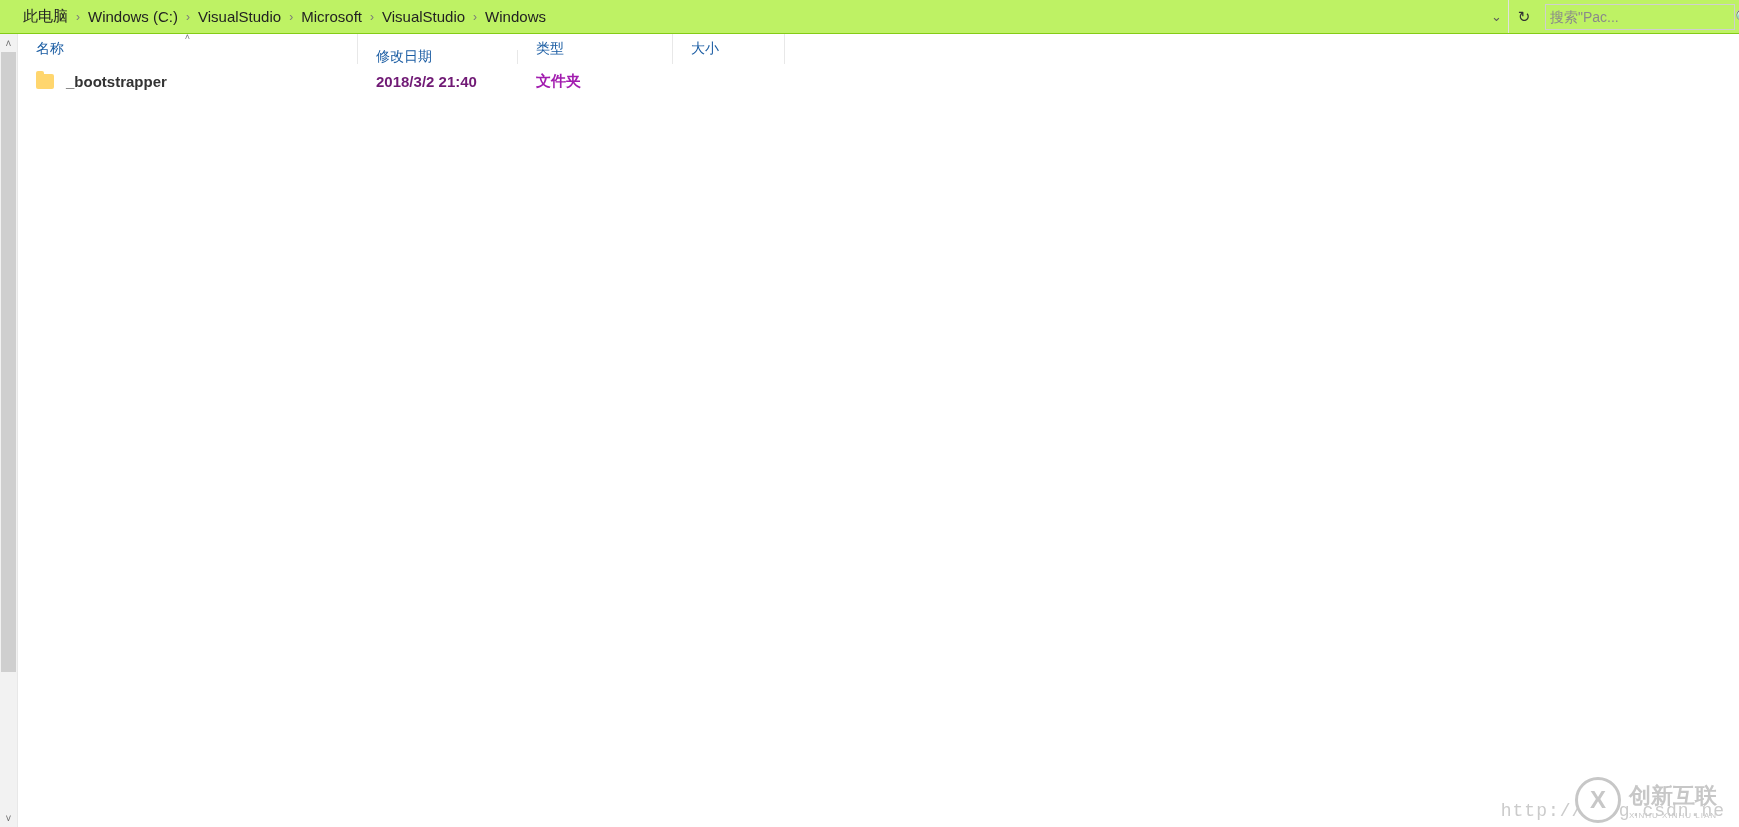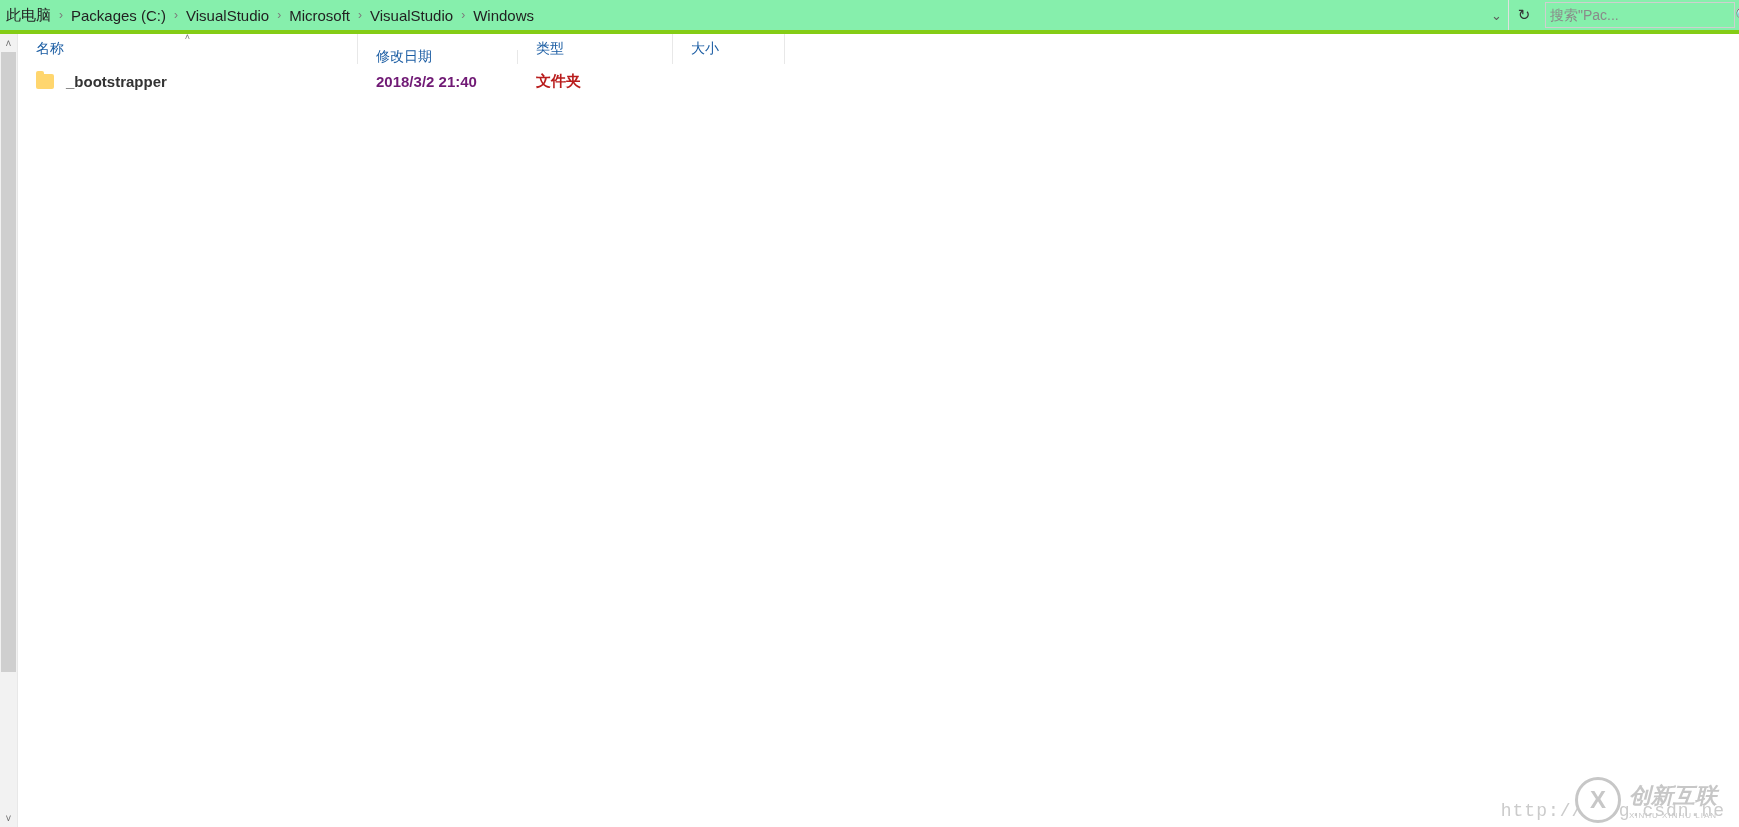--- a/index.html
+++ b/index.html
@@ -8,25 +8,25 @@
       font-size: 13px;
       color: #222;
       background: #fff;
       overflow: hidden;
       width: 1739px;
       height: 827px;
       position: relative;
     }
     .address-bar {
       height: 34px;
-      border-bottom: 4px solid #84cc16;
-      display: flex;
-      align-items: center;
-      padding: 0 4px 0 4px;
-      background: #86efac;
+      border-bottom: 1px solid #84cc16;
+      display: flex;
+      align-items: center;
+      padding: 0 4px 0 21px;
+      background: #bef264;
     }
     .breadcrumb {
       display: flex;
       align-items: center;
       flex: 1;
       height: 100%;
       font-size: 15px;
       color: #222;
     }
     .crumb {
@@ -161,21 +161,21 @@
       display: flex;
       align-items: center;
       font-size: 15px;
       color: #333;
       cursor: default;
       font-weight: bold;
     }
     .cell { padding-left: 18px; display: flex; align-items: center; }
     .cell.c-name { width: 340px; }
     .cell.c-date { width: 160px; color: #701a75; }
-    .cell.c-type { width: 155px; color: #b91c1c; text-align: center; }
+    .cell.c-type { width: 155px; color: #a21caf; text-align: center; }
     .cell.c-size { width: 112px; color: #666; }
     .folder-icon {
       width: 18px;
       height: 15px;
       background: #ffd66e;
       border-radius: 0 2px 2px 2px;
       position: relative;
       margin-right: 12px;
     }
     .folder-icon::before {
@@ -215,36 +215,35 @@
       justify-content: center;
       font-weight: bold;
       font-size: 24px;
       color: #c7c7c7;
       background: #fff;
     }
     .logo-text {
       font-size: 22px;
       font-weight: bold;
       color: #c7c7c7;
-      font-style: italic;
     }
     .logo-sub {
       font-size: 8px;
       color: #c7c7c7;
       letter-spacing: 1px;
     }
   </style>
 </head>
 <body>
 
 <div class="address-bar">
   <div class="breadcrumb">
     <span class="crumb">此电脑</span>
     <span class="crumb-sep">›</span>
-    <span class="crumb">Packages (C:)</span>
+    <span class="crumb">Windows (C:)</span>
     <span class="crumb-sep">›</span>
     <span class="crumb">VisualStudio</span>
     <span class="crumb-sep">›</span>
     <span class="crumb">Microsoft</span>
     <span class="crumb-sep">›</span>
     <span class="crumb">VisualStudio</span>
     <span class="crumb-sep">›</span>
     <span class="crumb">Windows</span>
   </div>
   <div class="addr-dropdown">

